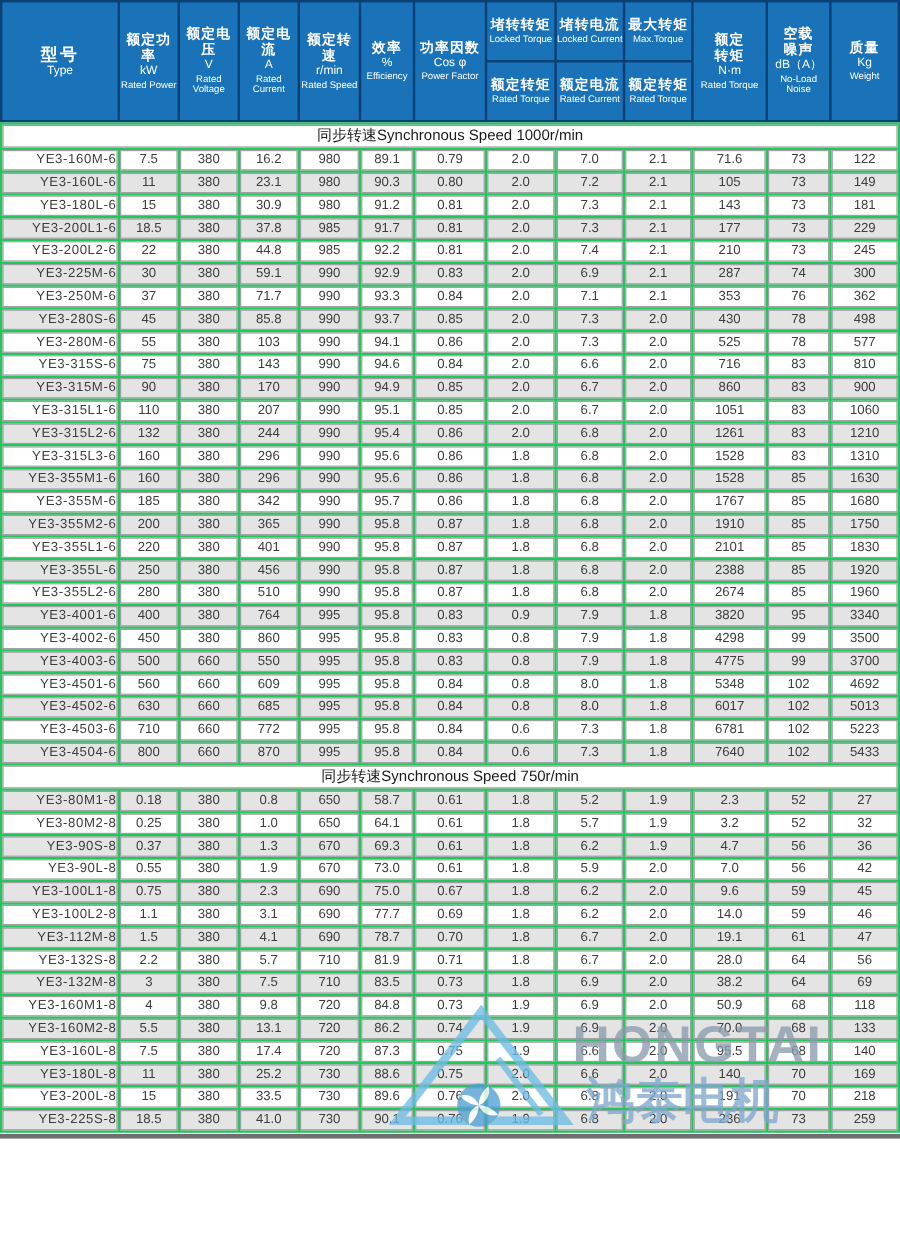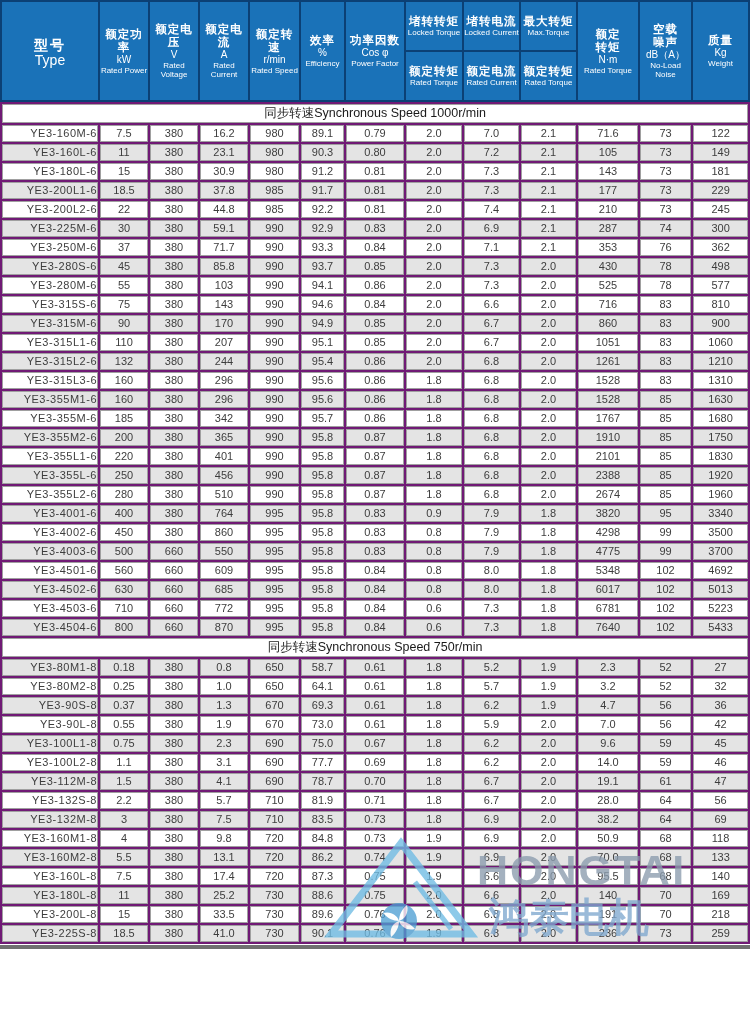--- a/index.html
+++ b/index.html
@@ -8,25 +8,25 @@
 
   
   table { width:750px; table-layout:fixed; border-collapse:separate; border-spacing:2px; }
   .htable { background:#0b4075; }
   .htable th { background:#1a72b8; color:#fff; vertical-align:middle; text-align:center;
                font-weight:normal; padding:2px 0; overflow:hidden; }
   .hzh  { font-size:11.5px; font-weight:bold; line-height:13px; letter-spacing:1px; }
   .hunit{ font-size:10px; line-height:12px; }
   .hen  { font-size:8px; line-height:9px; }
   .col-type .hzh { font-size:14px; line-height:17px; letter-spacing:2px; }
-  .col-type .hen { font-size:14px; line-height:12px; }
+  .col-type .hen { font-size:10px; line-height:12px; }
   .hstack { height:48px; }
 
   
-  .btable { background:#701a75; }
+  .btable { background:#22c55e; }
   .btable td { border:1px solid #a0a0a0; height:16px; line-height:15px; font-size:11px;
                color:#3d3d3d; text-align:center; white-space:nowrap; overflow:hidden; }
   .btable tr.gray  td { background:#e4e4e4; }
   .btable tr.white td { background:#ffffff; }
   .btable td.model { text-align:right; padding-left:9px; letter-spacing:0.5px; }
   .btable td.section { background:#fff; font-size:12.5px; color:#1a1a1a; height:18px; line-height:17px; }
 
   .bottom-bar { width:750px; height:4px; background:#6f6f6f; margin-top:1px; }
 
   

